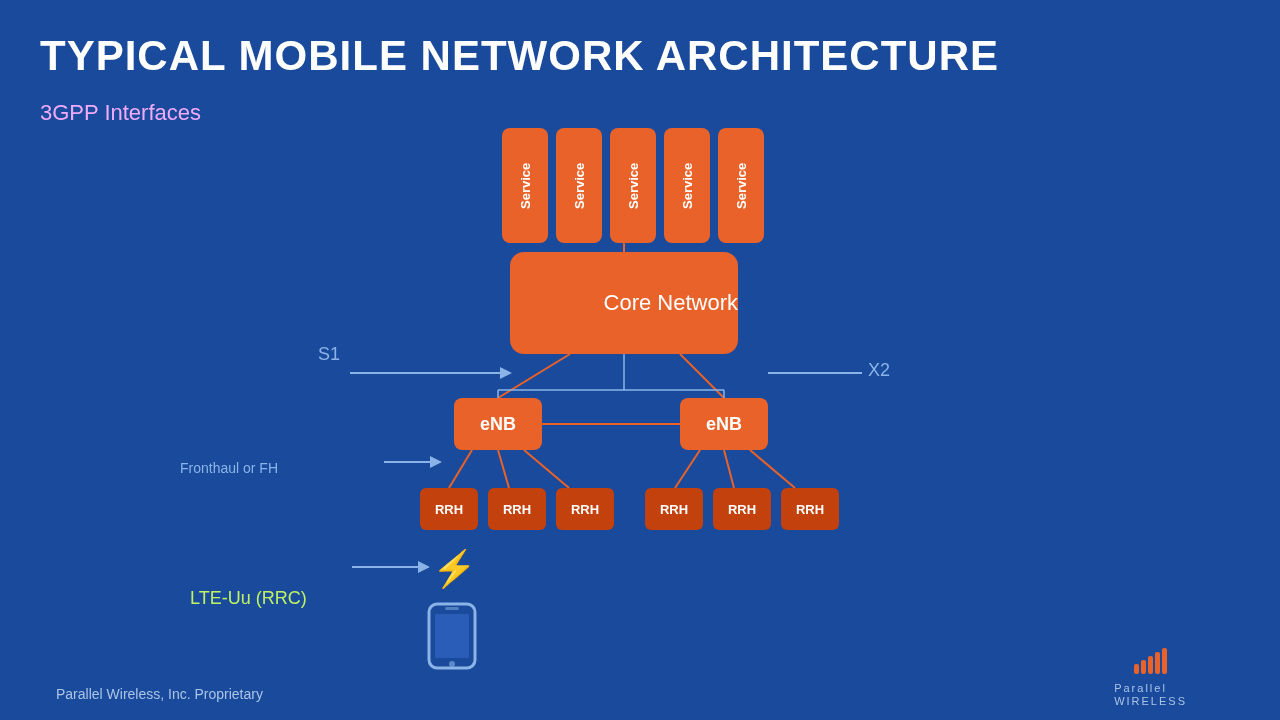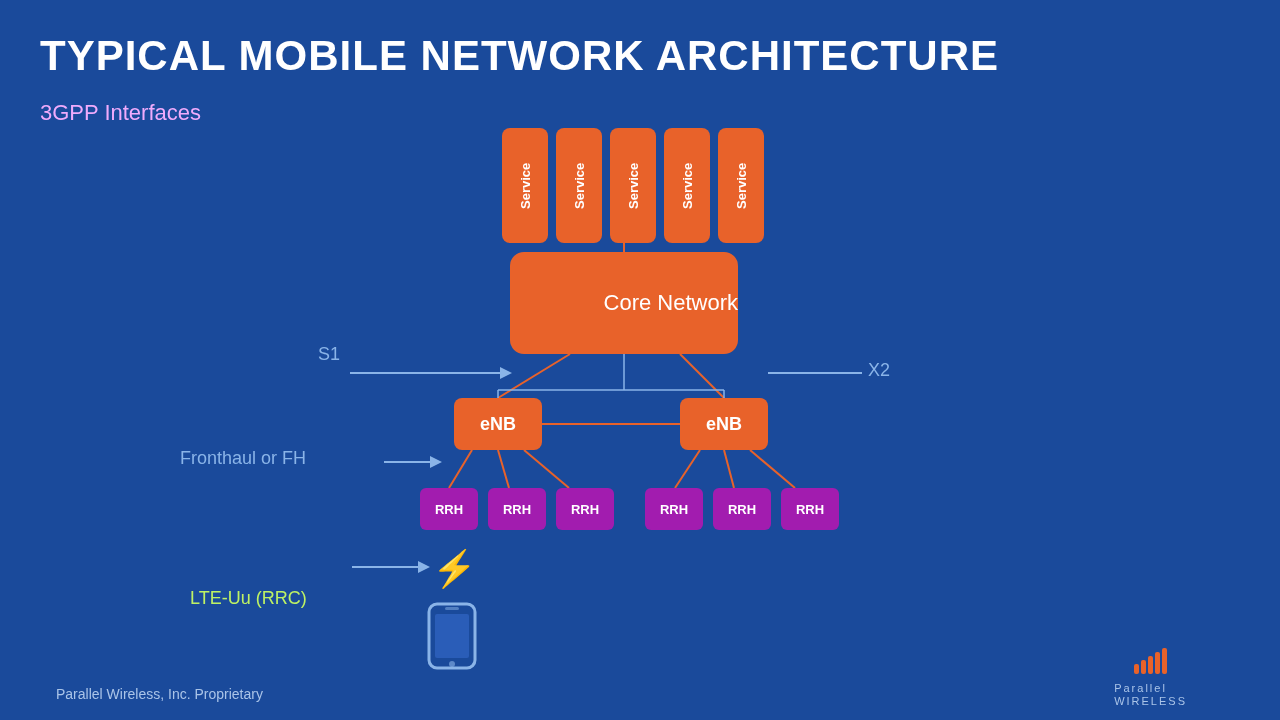--- a/index.html
+++ b/index.html
@@ -116,21 +116,21 @@
       justify-content: center;
       color: white;
       font-size: 18px;
       font-weight: bold;
     }
 
     
     .rrh-box {
       width: 58px;
       height: 42px;
-      background-color: #a21caf;
+      background-color: #c2410c;
       border-radius: 6px;
       display: flex;
       align-items: center;
       justify-content: center;
       color: white;
       font-size: 13px;
       font-weight: bold;
     }
 
     .rrh-group-left {
@@ -171,24 +171,24 @@
     .label-x2 {
       position: absolute;
       top: 360px;
       left: 868px;
       color: #8ab4e8;
       font-size: 18px;
     }
 
     .label-fronthaul {
       position: absolute;
-      top: 448px;
+      top: 460px;
       left: 180px;
       color: #8ab4e8;
-      font-size: 18px;
+      font-size: 14px;
     }
 
     .label-lte {
       position: absolute;
       top: 588px;
       left: 190px;
       color: #bef264;
       font-size: 18px;
     }
 

